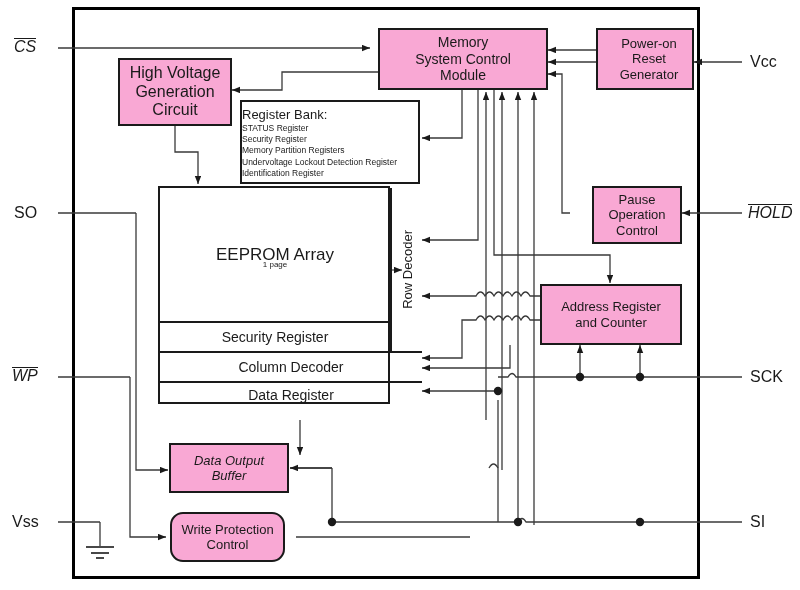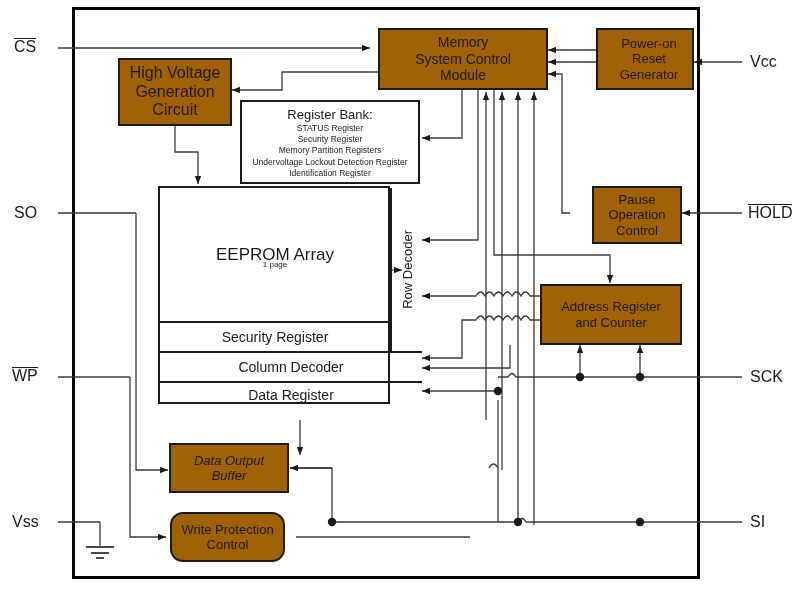--- a/index.html
+++ b/index.html
@@ -34,21 +34,21 @@
     width: 628px;
     height: 572px;
     border: 3px solid #000000;
     box-sizing: border-box;
     background: transparent;
   }
   .blk {
     position: absolute;
     box-sizing: border-box;
     border: 2px solid #1a1a1a;
-    background: #a16207;
+    background: #f9a8d4;
     display: flex;
     flex-direction: column;
     align-items: center;
     justify-content: center;
     text-align: center;
     line-height: 1.18;
     color: #1a1a1a;
     z-index: 3;
   }
   .blk .ln { display: block; white-space: nowrap; }
@@ -57,20 +57,21 @@
     font-size: 16px;
     color: #1a1a1a;
     white-space: nowrap;
     z-index: 4;
   }
   .ovl {
     border-top: 1.4px solid #1a1a1a;
     padding-top: 0px;
     display: inline-block;
     line-height: 1.05;
+    font-style: italic;
   }
 
   
   .eeprom-outer {
     position: absolute;
     left: 158px;
     top: 186px;
     width: 232px;
     height: 218px;
     border: 2px solid #1a1a1a;
@@ -142,21 +143,20 @@
     left: 240px;
     top: 100px;
     width: 180px;
     height: 84px;
     box-sizing: border-box;
     border: 2px solid #1a1a1a;
     background: #ffffff;
     z-index: 3;
     display: flex;
     flex-direction: column;
-    align-items: center;
     justify-content: center;
     padding-top: 2px;
   }
   .rb-title { font-size: 13px; margin-bottom: 1px; }
   .rb-item { font-size: 8.5px; line-height: 1.32; white-space: nowrap; }
 </style>
 </head>
 <body>
 
 <div id="stage">

